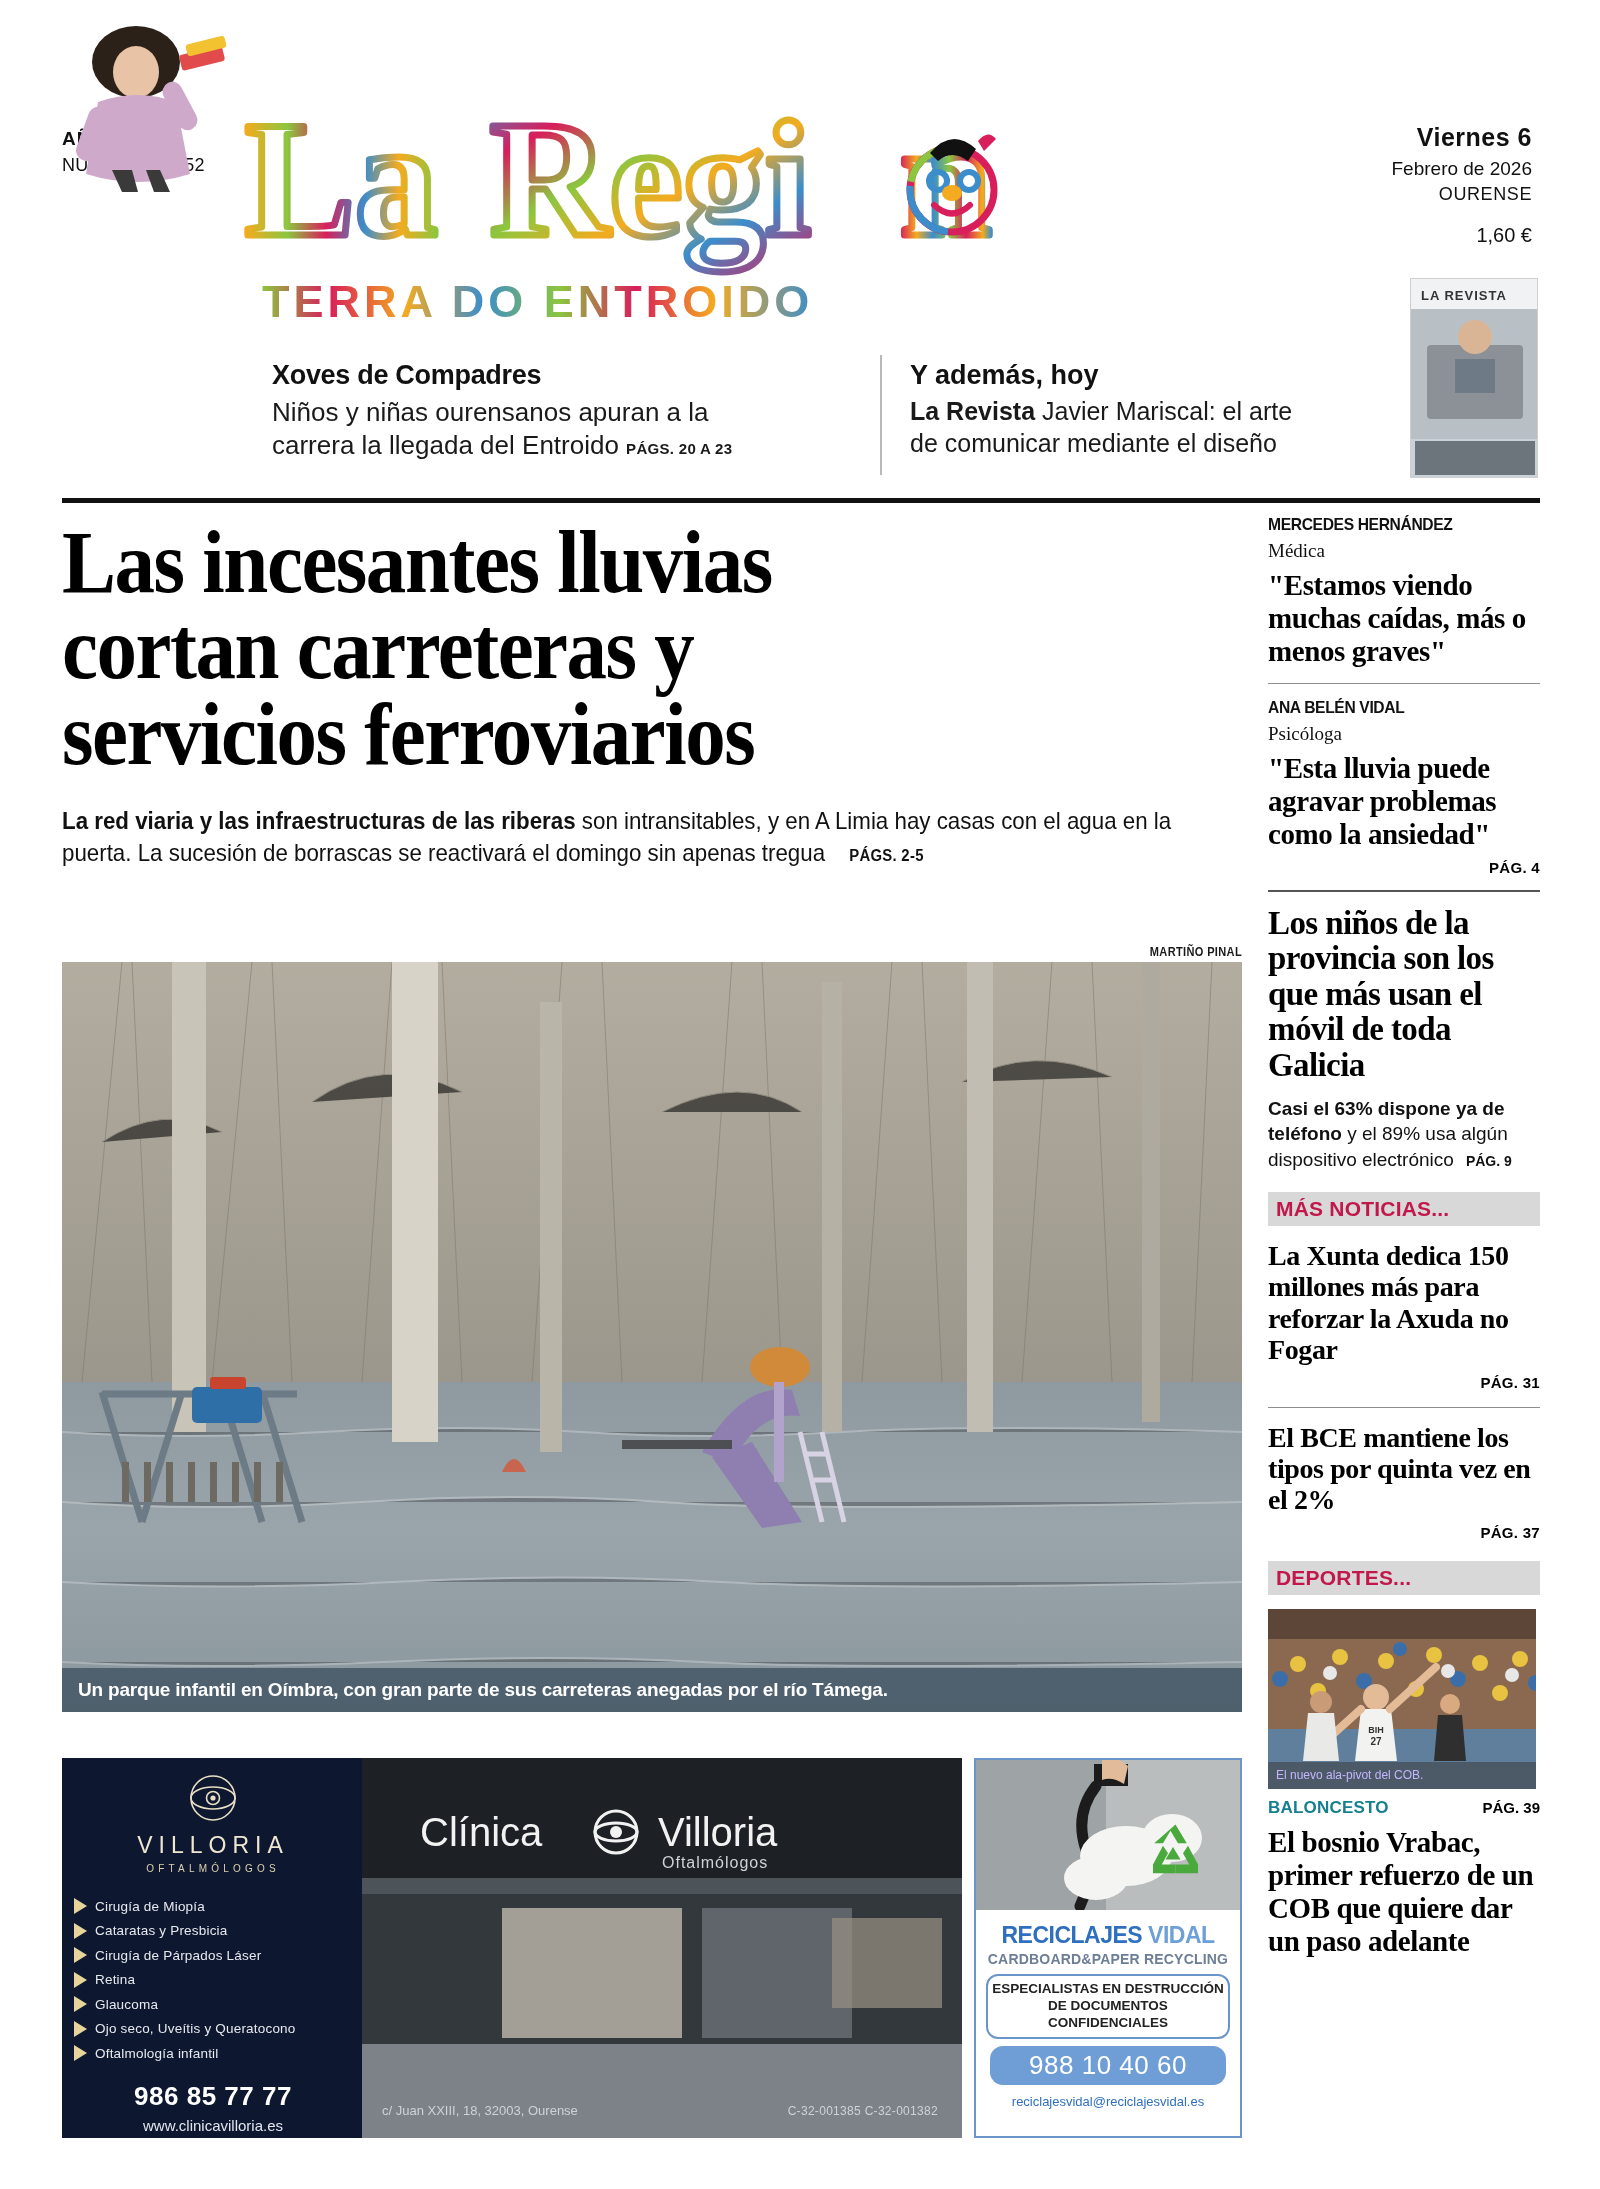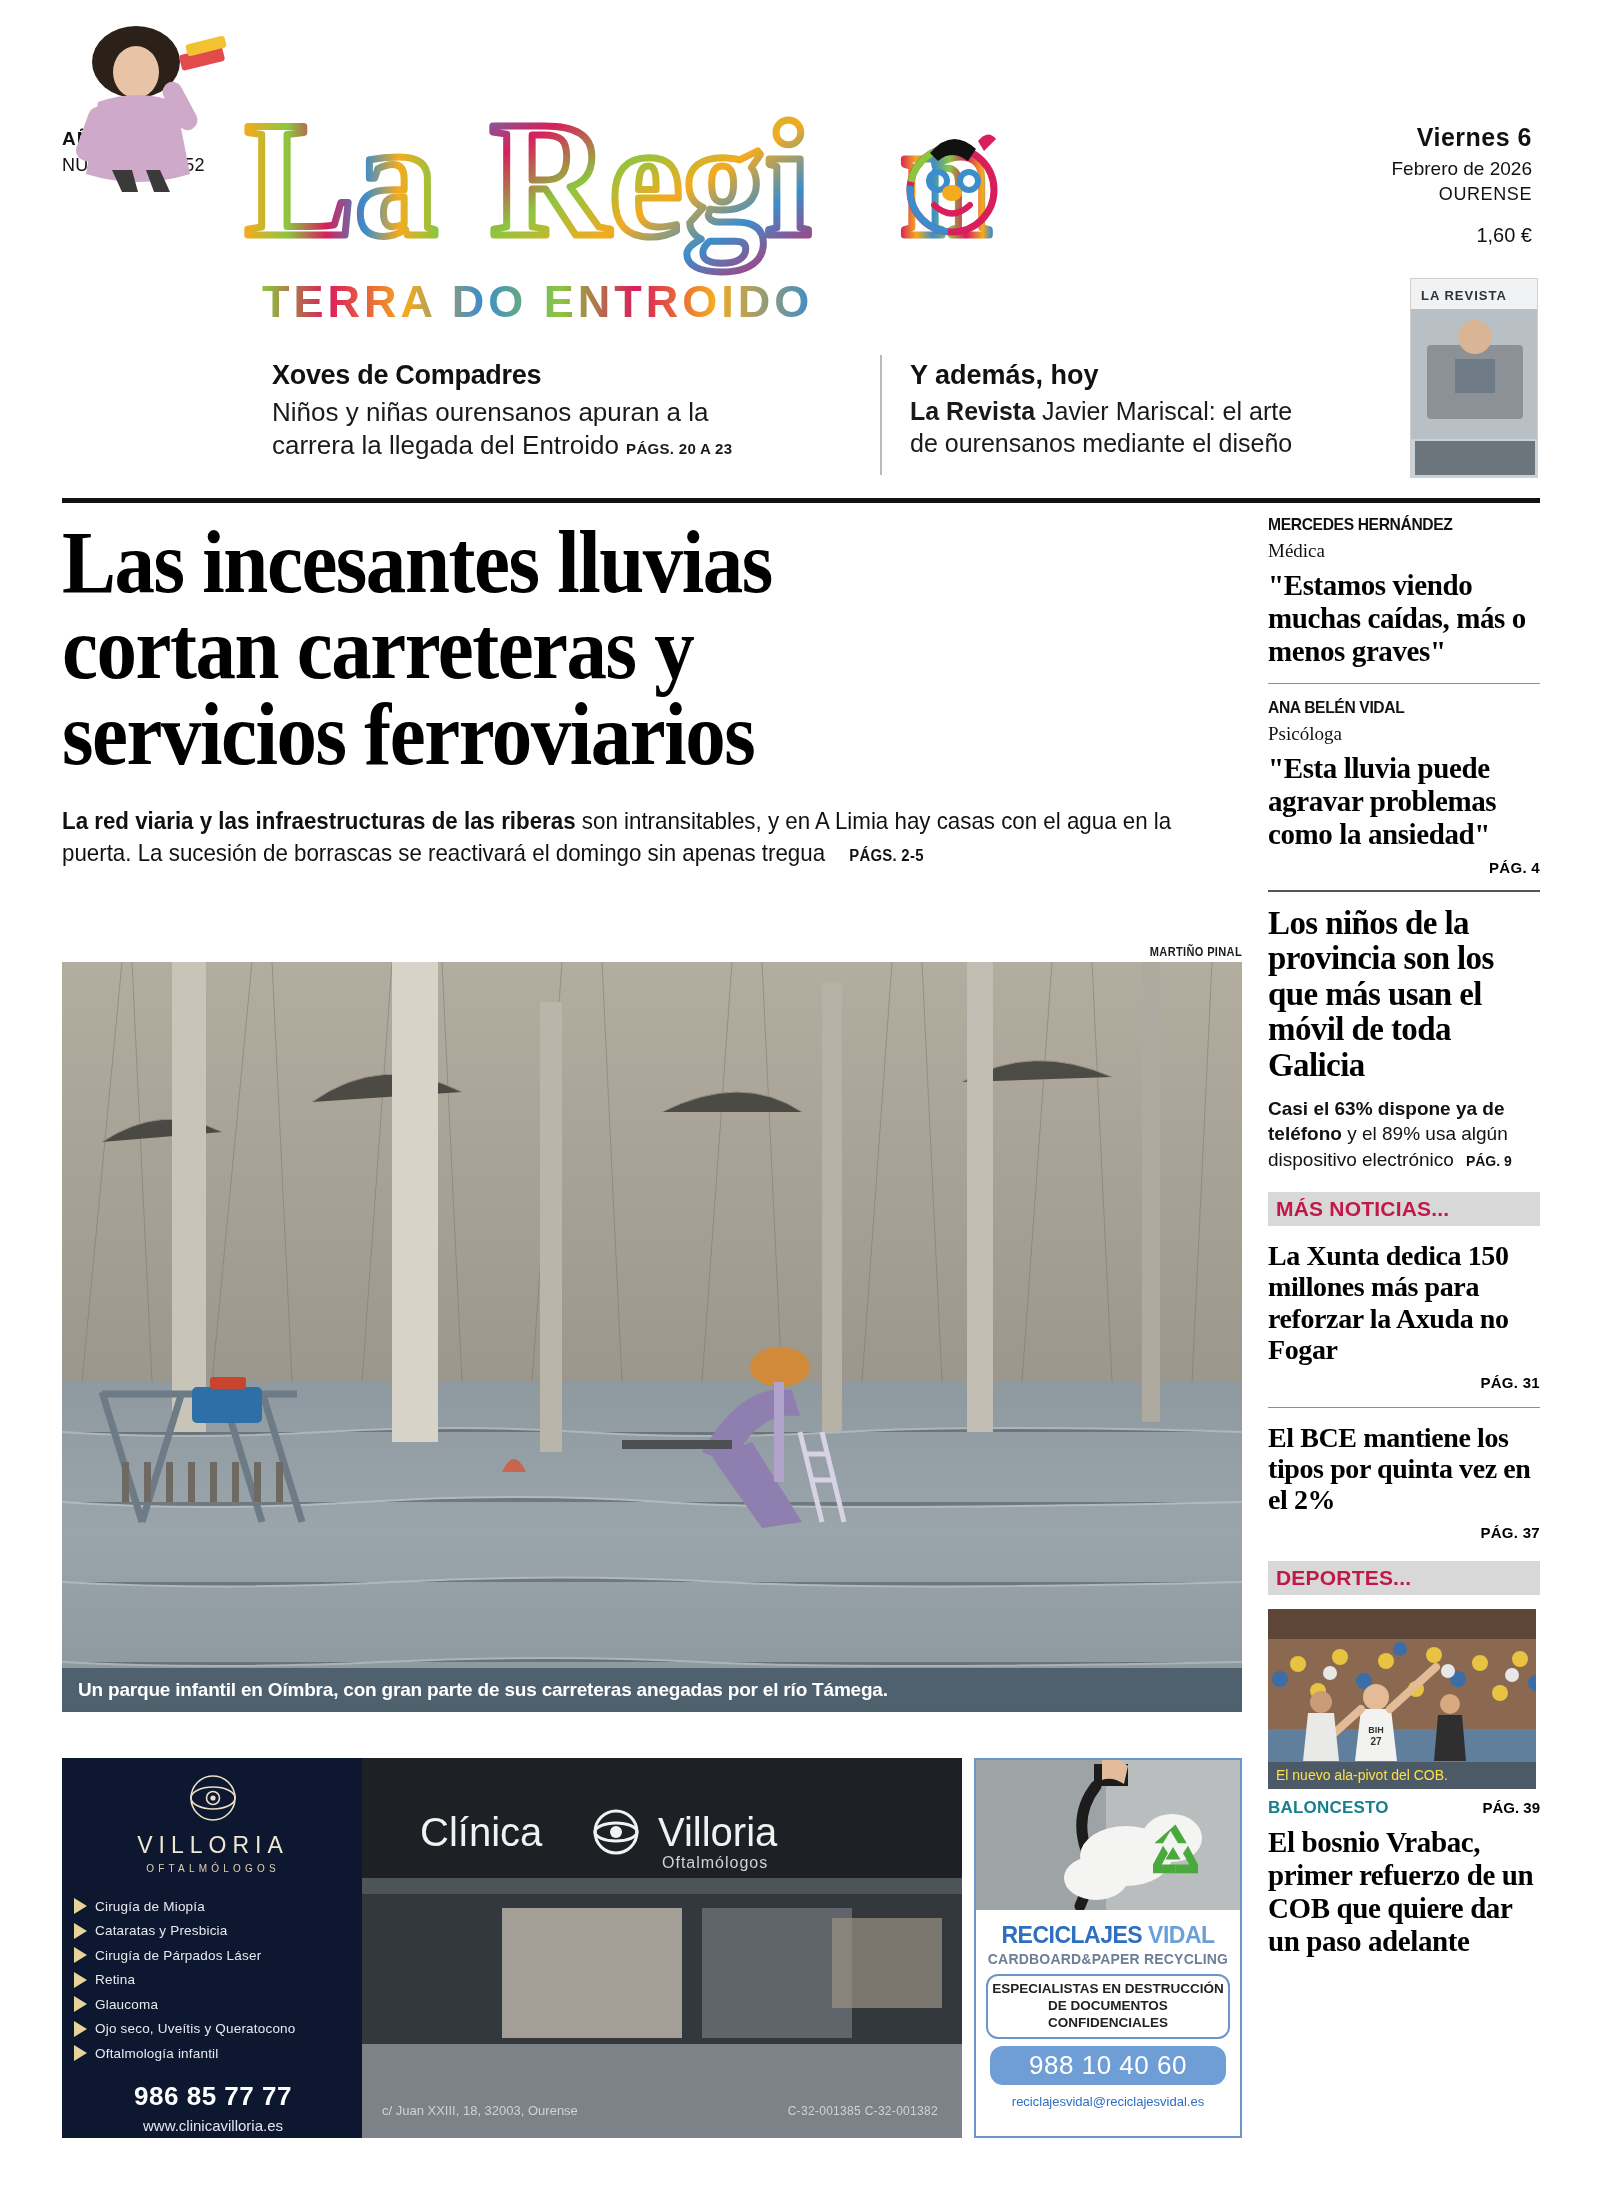--- a/index.html
+++ b/index.html
@@ -88,21 +88,21 @@
                   padding-left:8px; margin:20px 0 14px; }
   .section-band span { font-size:21px; font-weight:bold; letter-spacing:0.2px; }
   .band-mas span { color:#c2174a; }
   .band-dep span { color:#c2174a; }
 
   .rail-item-head { font-family:"Liberation Serif", serif; font-weight:bold; font-size:28px;
                     line-height:1.12; color:#000; letter-spacing:-0.4px; }
 
   .sport-photo { width:268px; height:180px; overflow:hidden; position:relative; background:#6d5a4e; }
   .sport-caption { position:absolute; left:0; bottom:0; width:100%; height:27px;
-    background:rgba(70,80,90,0.78); color:#fde047; font-size:14px;
+    background:rgba(70,80,90,0.78); color:#c4b5fd; font-size:12px;
     display:flex; align-items:center; padding-left:8px; }
   .sport-meta { display:flex; justify-content:space-between; align-items:baseline; margin-top:9px; }
   .sport-tag { font-size:17px; font-weight:bold; color:#16808e; letter-spacing:0.2px; }
   .sport-pag { font-size:15px; font-weight:bold; }
 
   
   .ads { position:absolute; left:62px; top:1758px; width:1180px; height:380px; }
   .ad-villoria { position:absolute; left:0; top:0; width:900px; height:380px;
                  background:#0d1730; overflow:hidden; }
   .vil-left { position:absolute; left:0; top:0; width:300px; height:380px; padding:14px 10px 0 12px; }
@@ -247,21 +247,21 @@
       <span class="pags-tag">PÁGS. 20 A 23</span>
     </div>
   </div>
 
   <div class="promo-divider"></div>
 
   <div class="promo-mid">
     <div class="promo-mid-kicker">Y además, hoy</div>
     <div class="promo-mid-text">
       <b>La Revista</b><span> Javier Mariscal: el arte</span><br>
-      <span>de ourensanos mediante el diseño</span>
+      <span>de comunicar mediante el diseño</span>
     </div>
   </div>
 
   <div class="revista-thumb">
     <svg width="128" height="200" viewBox="0 0 128 200">
       <rect width="128" height="200" fill="#c9d2d9"></rect>
       <rect x="0" y="0" width="128" height="30" fill="#f0f2f4"></rect>
       <text x="10" y="21" font-family="Liberation Sans, sans-serif" font-size="13" font-weight="bold" fill="#333" letter-spacing="1">LA REVISTA</text>
       <rect x="0" y="30" width="128" height="130" fill="#b8c0c6"></rect>
       <rect x="16" y="66" width="96" height="74" rx="4" fill="#8c9097"></rect>

